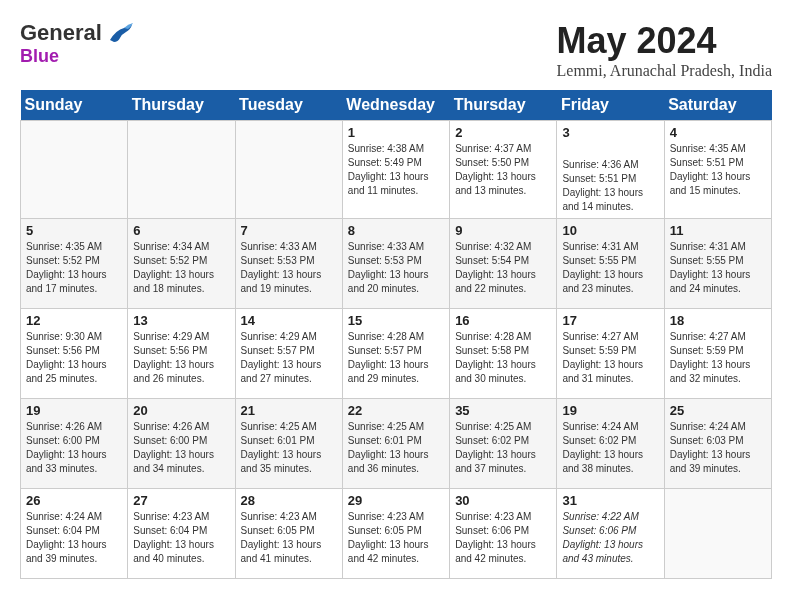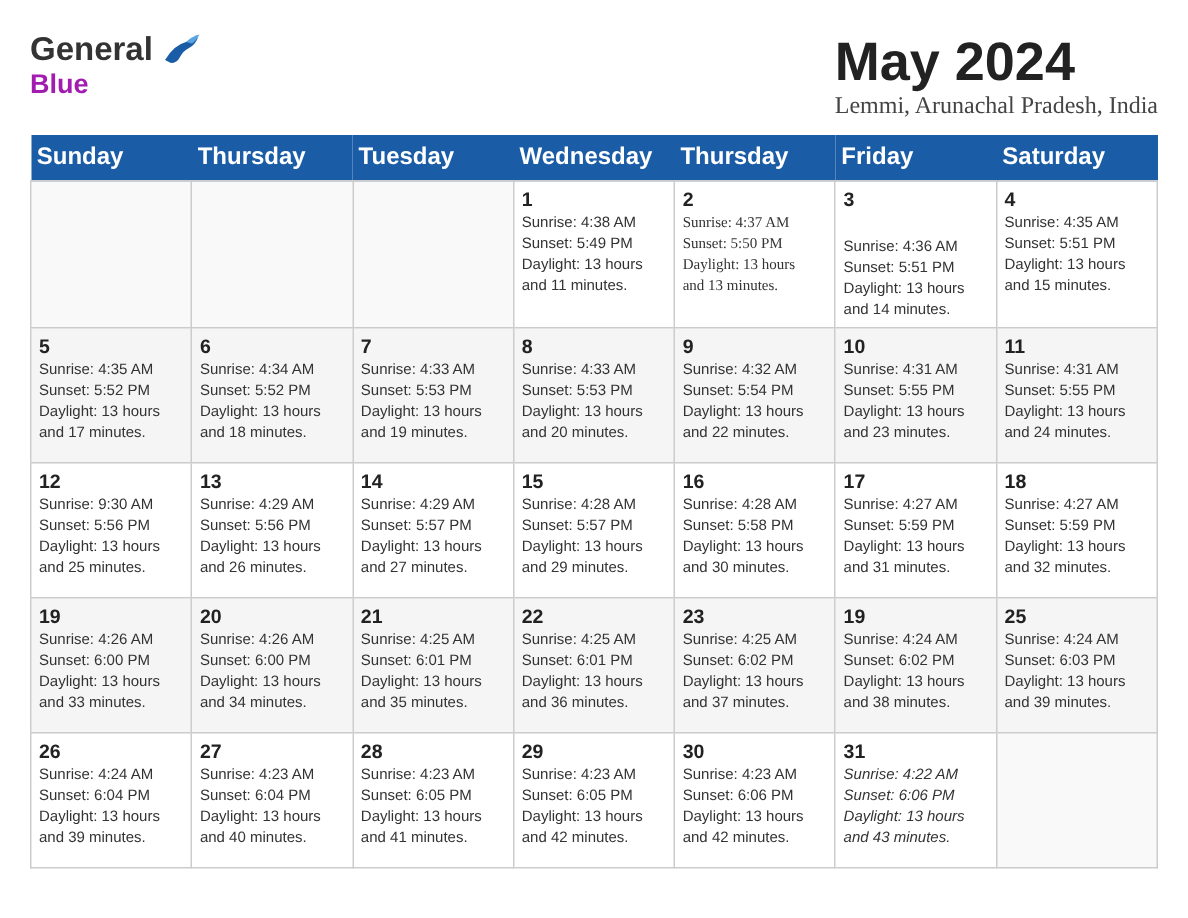--- a/index.html
+++ b/index.html
@@ -133,21 +133,21 @@
         <td class="empty-cell"></td>
         <td>
           <div class="day-number">1</div>
           <div class="day-info" style="white-space: pre-line;">Sunrise: 4:38 AM
 Sunset: 5:49 PM
 Daylight: 13 hours
 and 11 minutes.</div>
         </td>
         <td>
           <div class="day-number">2</div>
-          <div class="day-info" style="white-space: pre-line; font-family: Liberation Serif, serif;">Sunrise: 4:37 AM
+          <div class="day-info" style="white-space: pre-line;">Sunrise: 4:37 AM
 Sunset: 5:50 PM
 Daylight: 13 hours
 and 13 minutes.</div>
         </td>
         <td>
           <div class="day-number">3</div>
           <div class="day-info" style="white-space: pre-line; margin-top: 18px;">Sunrise: 4:36 AM
 Sunset: 5:51 PM
 Daylight: 13 hours
 and 14 minutes.</div>
@@ -285,21 +285,21 @@
 and 35 minutes.</div>
         </td>
         <td>
           <div class="day-number">22</div>
           <div class="day-info" style="white-space: pre-line;">Sunrise: 4:25 AM
 Sunset: 6:01 PM
 Daylight: 13 hours
 and 36 minutes.</div>
         </td>
         <td>
-          <div class="day-number">23</div>
+          <div class="day-number">35</div>
           <div class="day-info" style="white-space: pre-line;">Sunrise: 4:25 AM
 Sunset: 6:02 PM
 Daylight: 13 hours
 and 37 minutes.</div>
         </td>
         <td>
           <div class="day-number">19</div>
           <div class="day-info" style="white-space: pre-line;">Sunrise: 4:24 AM
 Sunset: 6:02 PM
 Daylight: 13 hours

